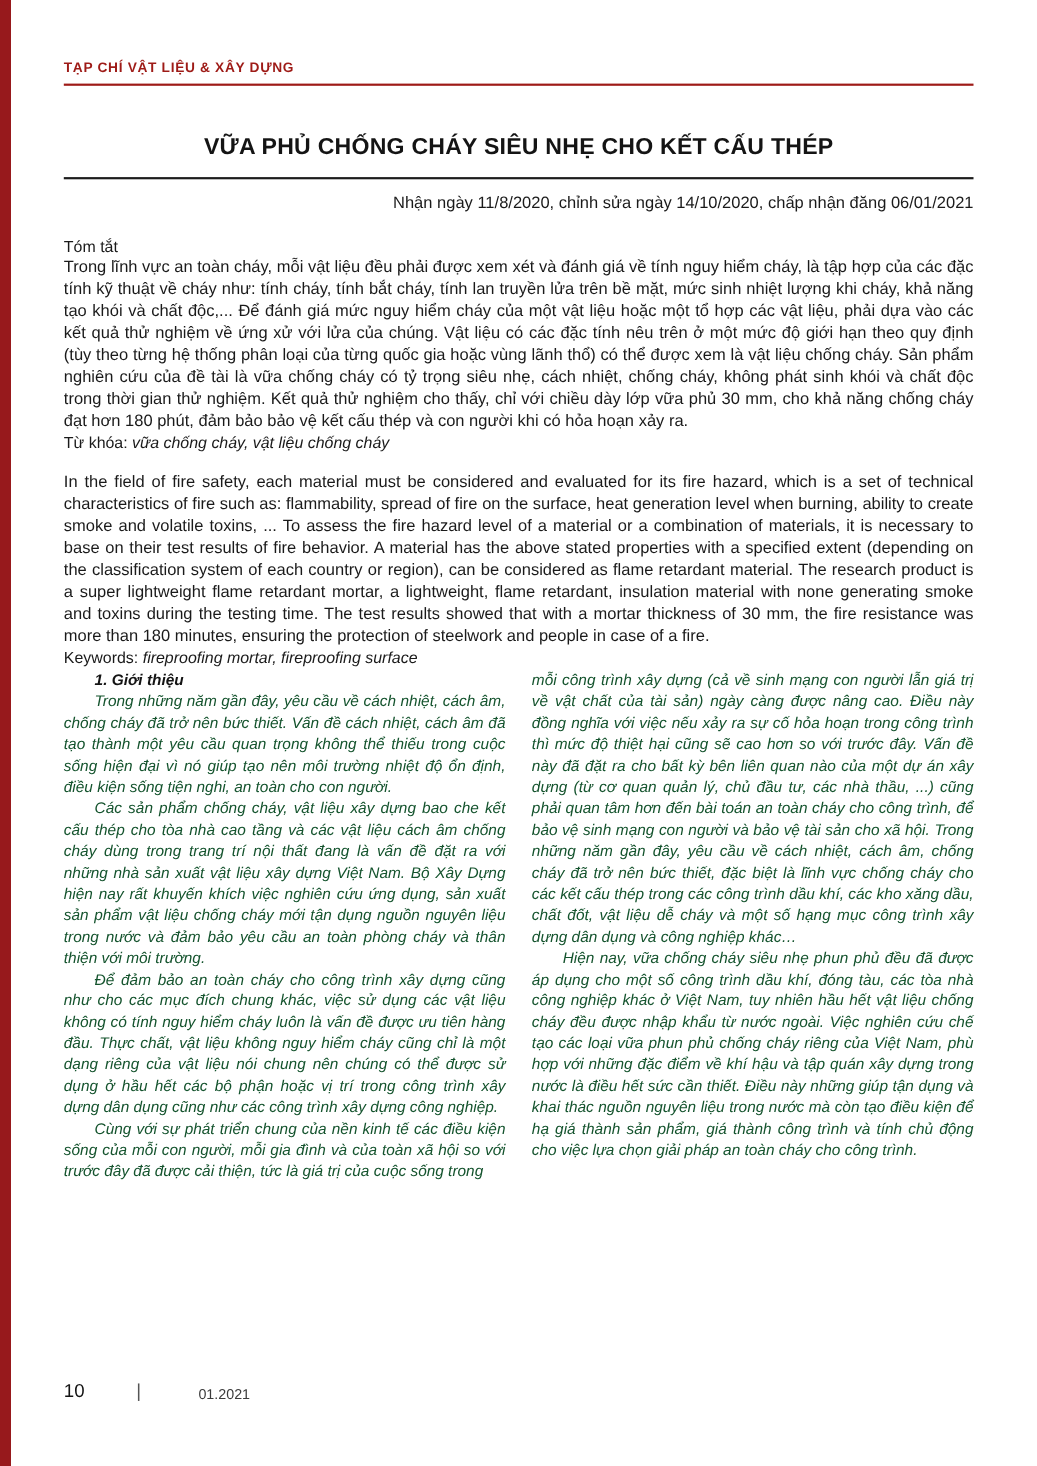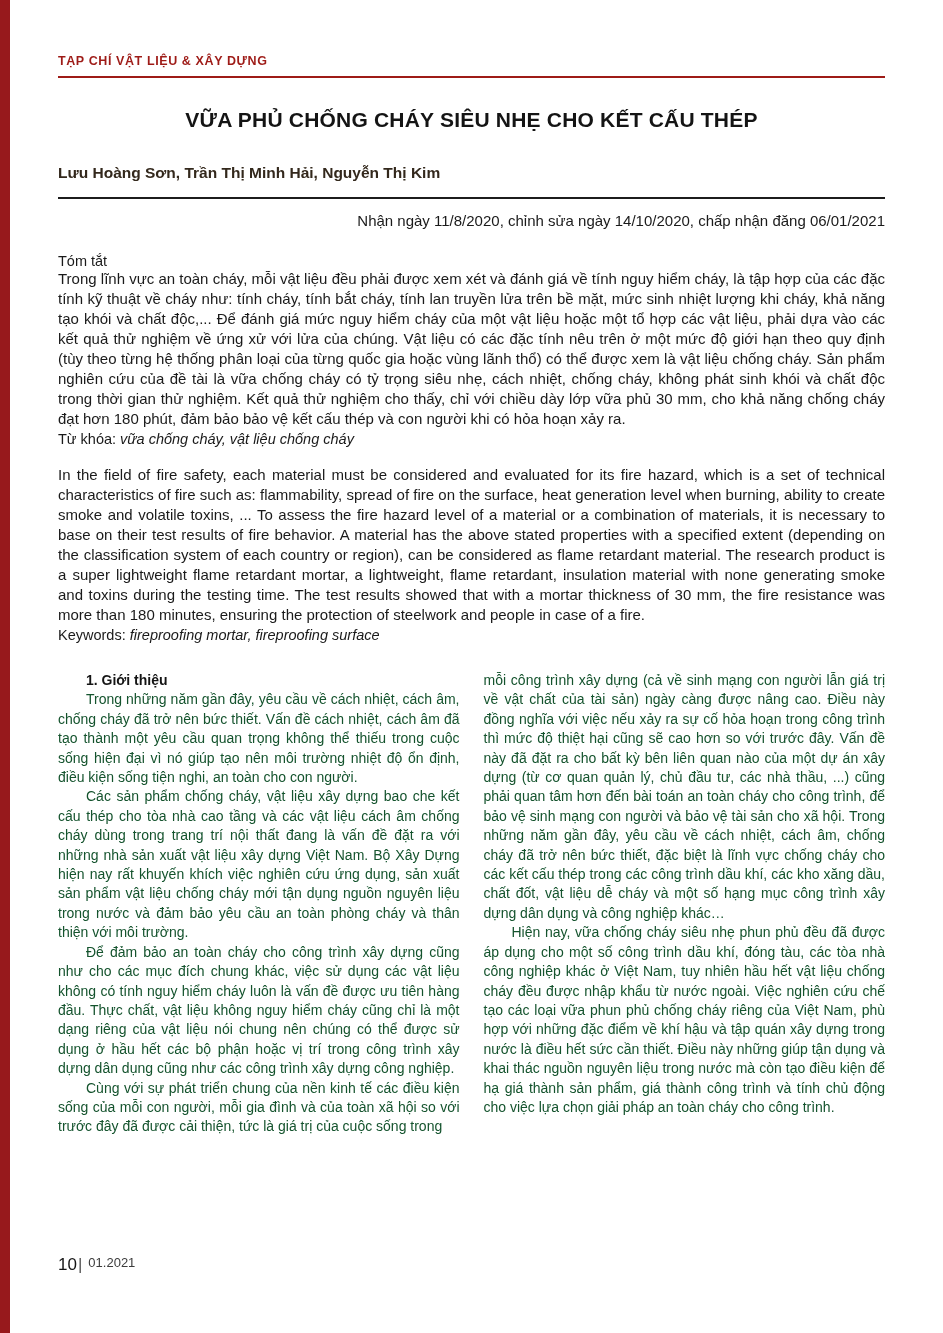--- a/index.html
+++ b/index.html
@@ -21,21 +21,21 @@
   }
   .journal-name {
     color: #9e1b17; font-size: 12.5px; font-weight: bold;
     letter-spacing: 0.6px;
   }
   .header-rule {
     border: none; border-top: 2px solid #9e1b17;
     margin-top: 8px;
   }
   h1.title {
-    margin-top: 30px; text-align: center;
+    margin-top: 44px; text-align: center;
     font-size: 21px; font-weight: bold; color: #141414;
     letter-spacing: 0.2px;
   }
   .authors {
     margin-top: 32px; font-size: 15.5px; font-weight: bold; color: #33281c;
   }
   .affiliation {
     margin-top: 5px; font-size: 15px; color: #222222;
   }
   .black-rule {
@@ -47,54 +47,52 @@
   }
   .abs-label { margin-top: 24px; font-size: 14.5px; }
   .abs-label.bold { font-weight: bold; }
   p.body-text {
     font-size: 15px; line-height: 20px; text-align: justify; color: #1a1a1a;
   }
   .kw-line { font-size: 14.5px; line-height: 20px; }
   .kw-line .kw-italic { font-style: italic; }
   .abstract-block { margin-top: 16px; }
   .columns {
-    margin-top: 26px;
-    display: flex; gap: 24px;
+    display: flex; gap: 24px; font-style: italic;
   }
   .col { flex: 1 1 0; min-width: 0; }
   .col p {
     font-size: 14px; line-height: 19.4px; text-align: justify; color: #14532d;
     text-indent: 28px;
   }
   .col p.no-indent { text-indent: 0; }
   .sec-heading {
     font-size: 14px; font-weight: bold; text-indent: 28px;
     padding-left: 28px; line-height: 19.4px; color: #141414;
   }
   .footer {
     position: absolute; left: 58px; bottom: 58px;
-    display: flex; align-items: flex-start;
+    display: flex; align-items: flex-end; gap: 46px;
   }
   .footer .pg { font-size: 17px; color: #141414; }
   .footer .sep { font-size: 17px; color: #555; margin: 0 6px 0 1px; font-weight: 300; }
   .footer .iss { font-size: 13px; color: #3c3c3c; }
 </style>
 </head>
 <body>
 
 <div class="spine"></div>
 
 <div class="page">
 
   <div class="journal-name">TẠP CHÍ VẬT LIỆU &amp; XÂY DỰNG</div>
   <hr class="header-rule">
 
   <h1 class="title">VỮA PHỦ CHỐNG CHÁY SIÊU NHẸ CHO KẾT CẤU THÉP</h1>
 
-  <div class="authors">Lưu Hoàng Sơn, Trần Thị Minh Hải, Nguyễn Thị Kim</div>
 
   <hr class="black-rule">
 
   <div class="dates">Nhận ngày 11/8/2020, chỉnh sửa ngày 14/10/2020, chấp nhận đăng 06/01/2021</div>
 
   <div class="abs-label">Tóm tắt</div>
   <p class="body-text">Trong lĩnh vực an toàn cháy, mỗi vật liệu đều phải được xem xét và đánh giá về tính nguy hiểm cháy, là tập hợp của các đặc tính kỹ thuật về cháy như: tính cháy, tính bắt cháy, tính lan truyền lửa trên bề mặt, mức sinh nhiệt lượng khi cháy, khả năng tạo khói và chất độc,... Để đánh giá mức nguy hiểm cháy của một vật liệu hoặc một tổ hợp các vật liệu, phải dựa vào các kết quả thử nghiệm về ứng xử với lửa của chúng. Vật liệu có các đặc tính nêu trên ở một mức độ giới hạn theo quy định (tùy theo từng hệ thống phân loại của từng quốc gia hoặc vùng lãnh thổ) có thể được xem là vật liệu chống cháy. Sản phẩm nghiên cứu của đề tài là vữa chống cháy có tỷ trọng siêu nhẹ, cách nhiệt, chống cháy, không phát sinh khói và chất độc trong thời gian thử nghiệm. Kết quả thử nghiệm cho thấy, chỉ với chiều dày lớp vữa phủ 30 mm, cho khả năng chống cháy đạt hơn 180 phút, đảm bảo bảo vệ kết cấu thép và con người khi có hỏa hoạn xảy ra.</p>
   <div class="kw-line">
     <span>Từ khóa: </span><span class="kw-italic">vữa chống cháy, vật liệu chống cháy</span>
   </div>

